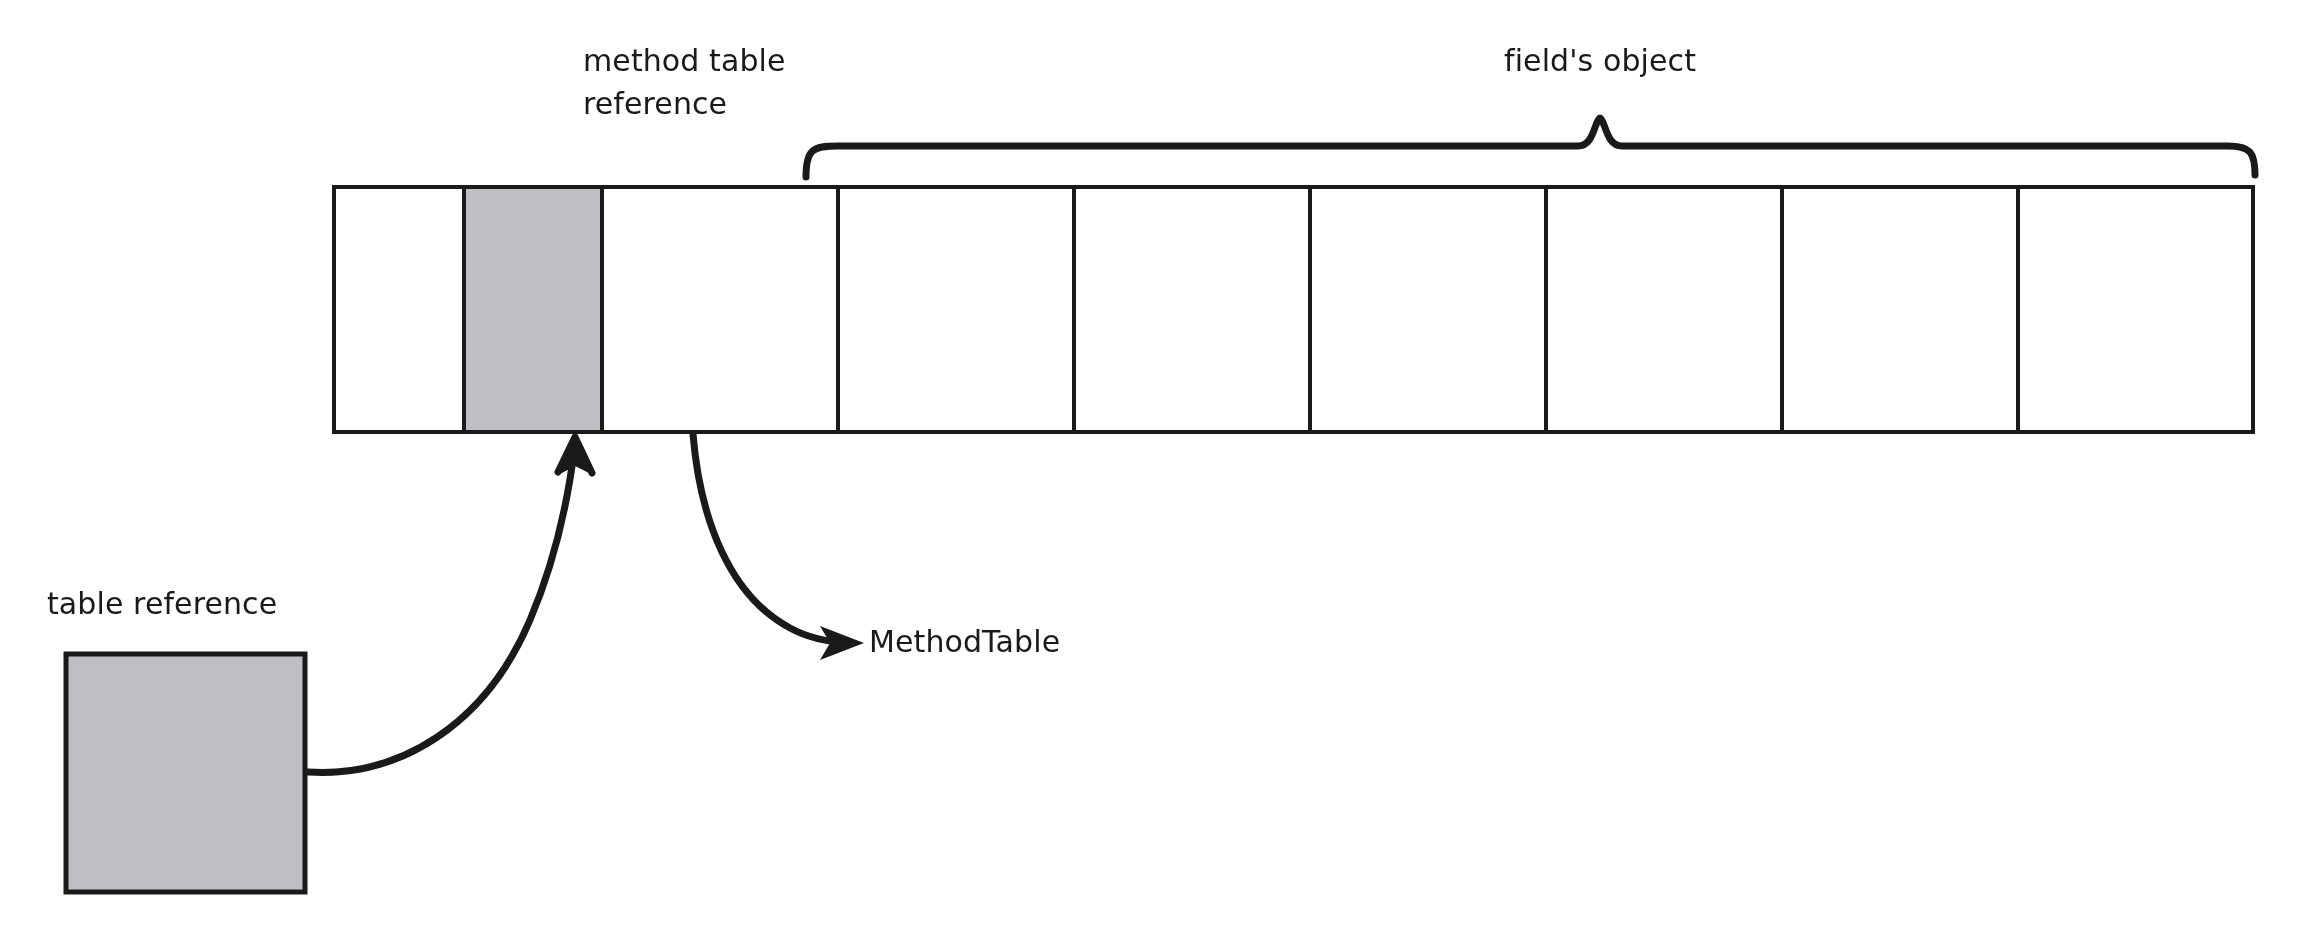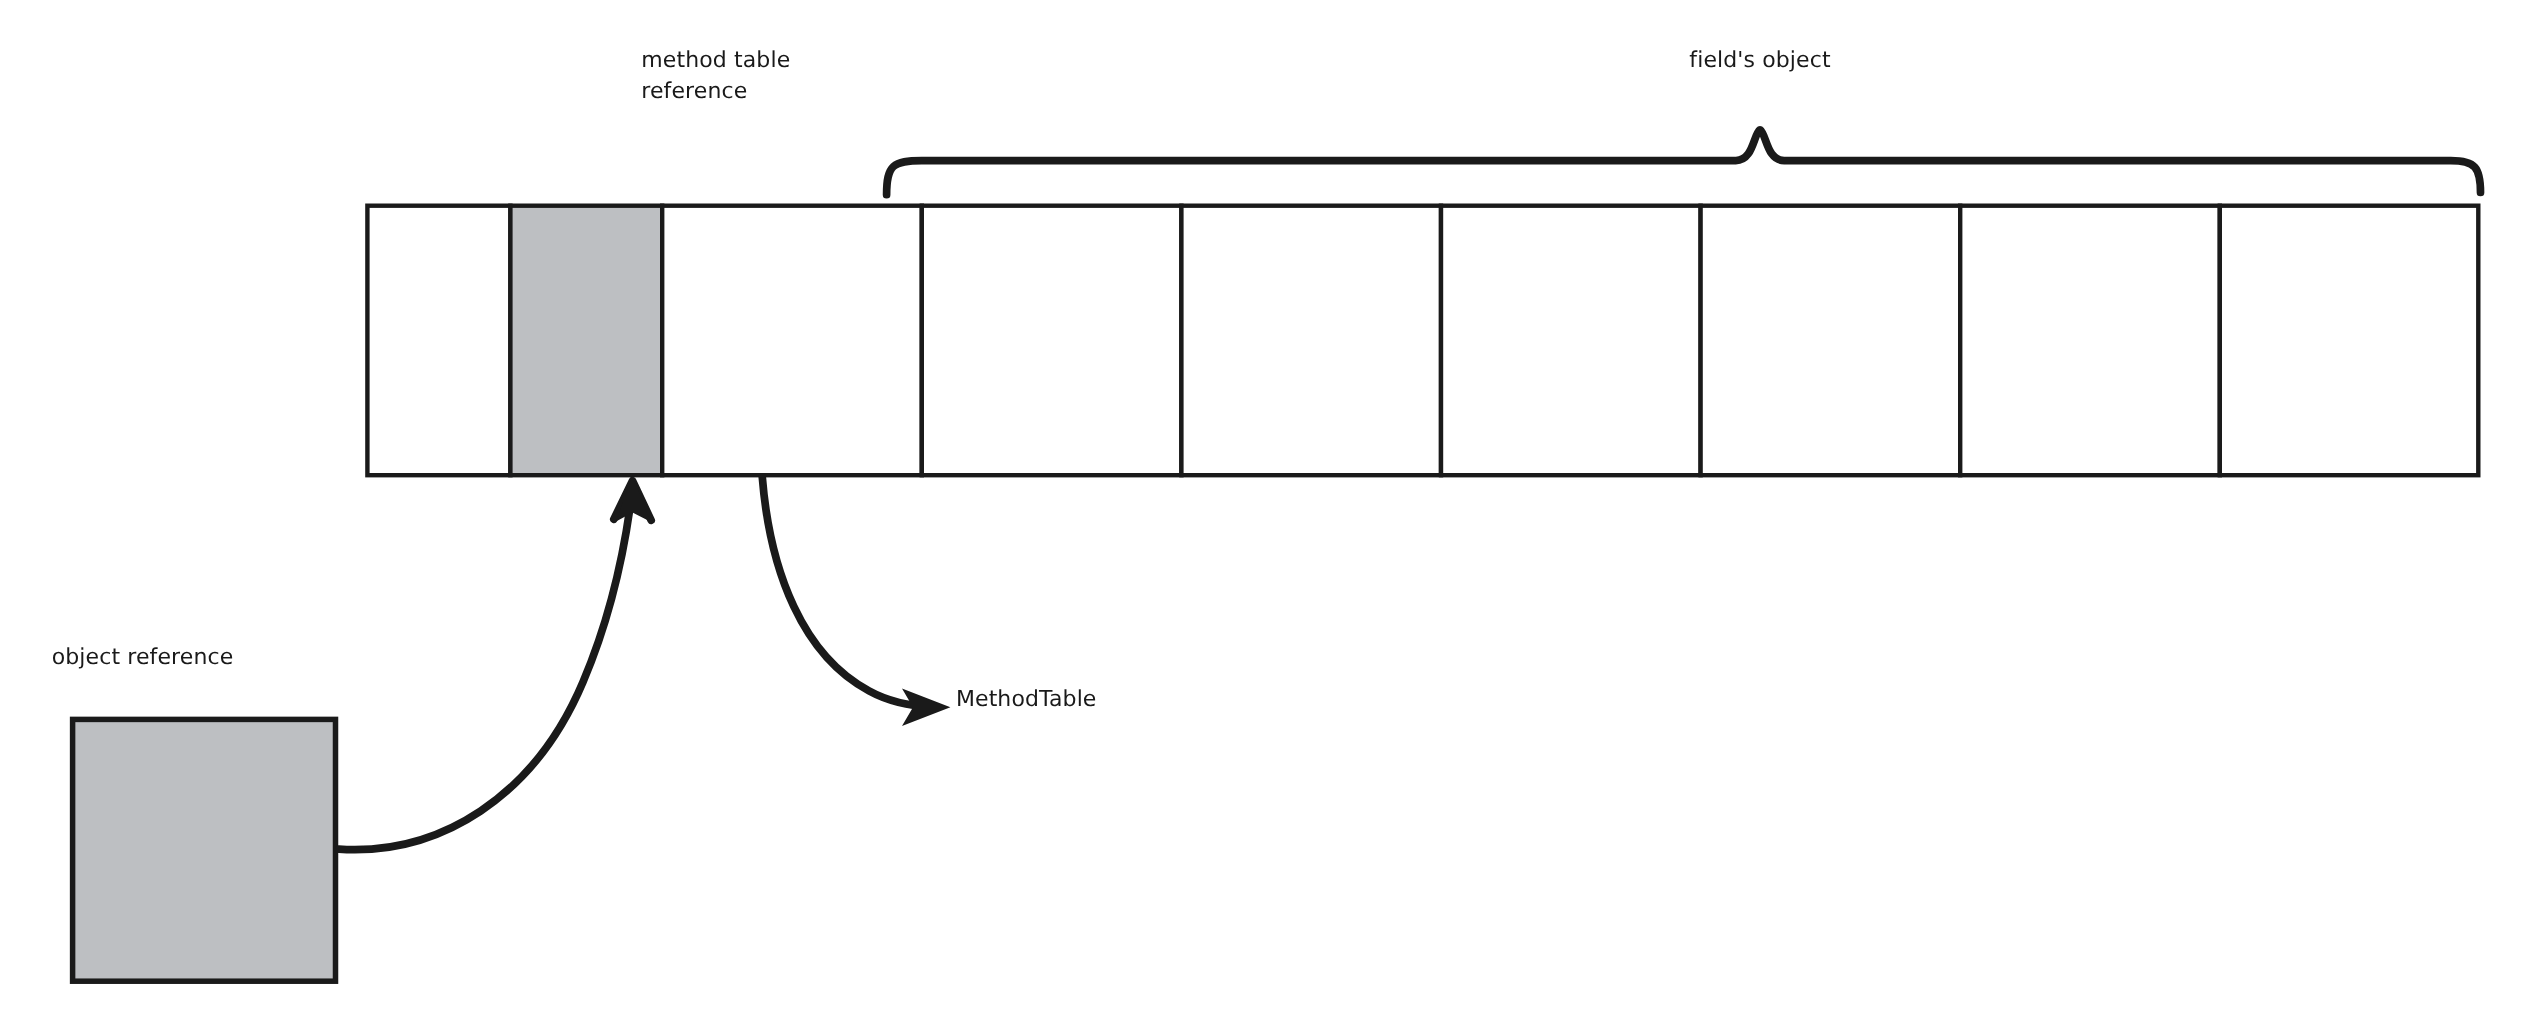--- a/index.html
+++ b/index.html
@@ -18,21 +18,21 @@
   }
   #canvas {
     position: absolute;
     left: 0;
     top: 0;
     width: 2302px;
     height: 942px;
   }
   .label {
     position: absolute;
-    font-size: 20px;
+    font-size: 30px;
     line-height: 1.42;
     color: #1a1a1a;
     white-space: pre-line;
     letter-spacing: 0.1px;
   }
   #label-method-table-reference {
     left: 583px;
     top: 40px;
     width: 320px;
     text-align: left;
@@ -104,13 +104,13 @@
 
 </svg>
 
 <div class="label" id="label-method-table-reference">method table
 reference</div>
 
 <div class="label" id="label-fields-values">field's object</div>
 
 <div class="label" id="label-method-table">MethodTable</div>
 
-<div class="label" id="label-object-reference">object reference</div>
+<div class="label" id="label-object-reference">table reference</div>
 
 </body></html>

